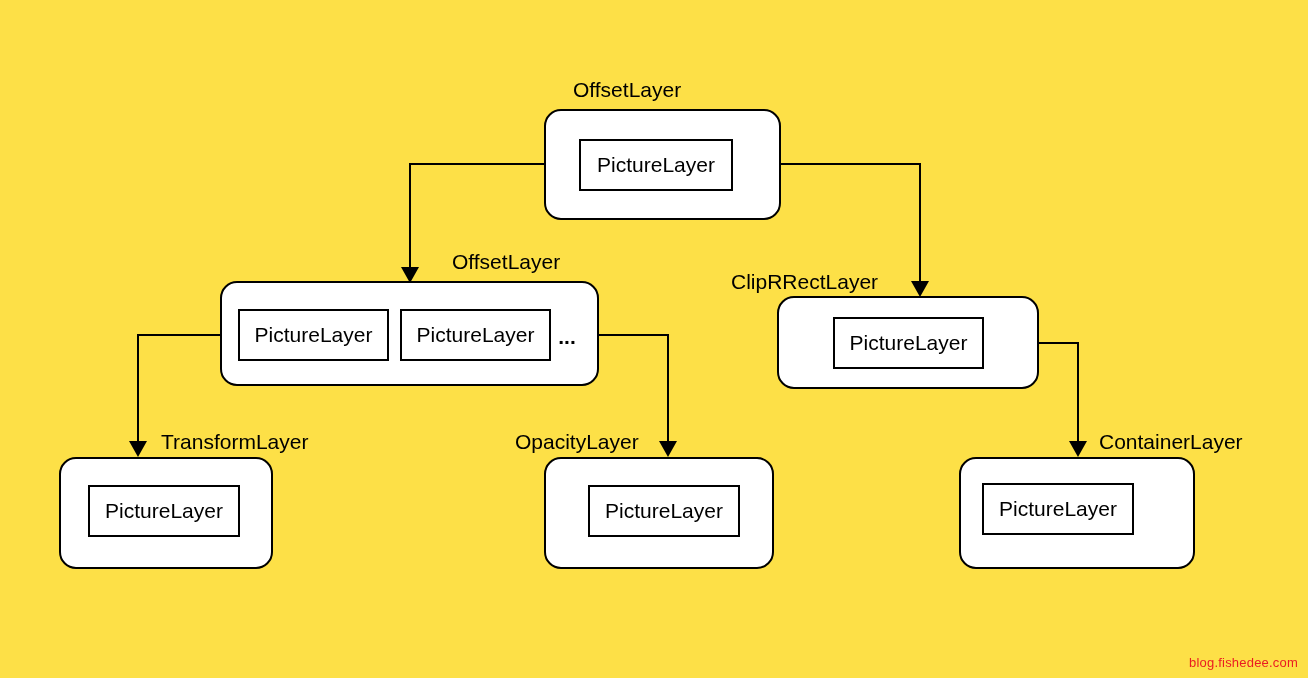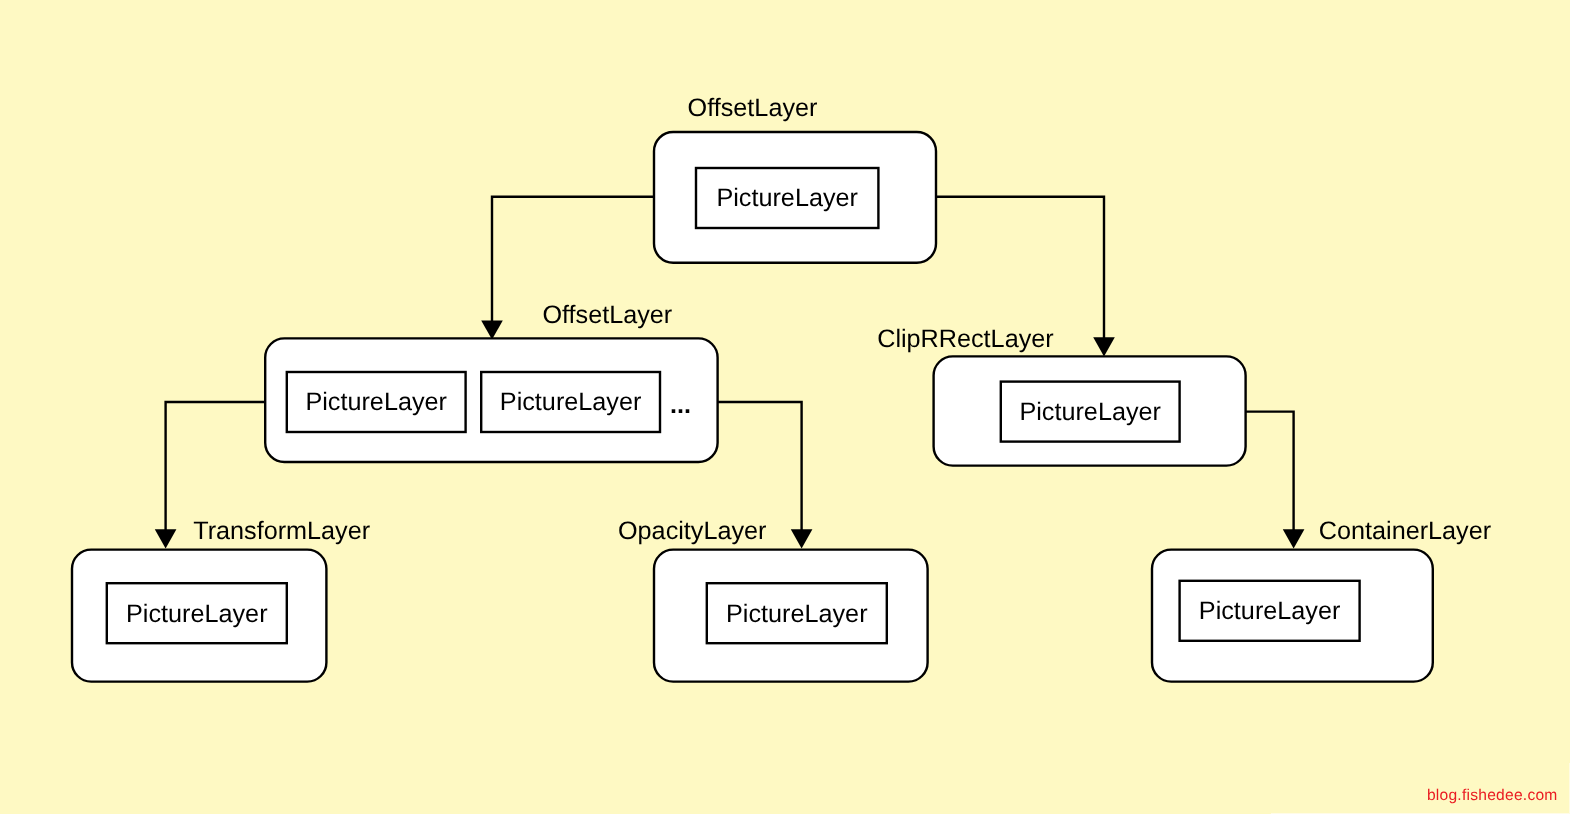--- a/index.html
+++ b/index.html
@@ -12,21 +12,21 @@
     width: 1308px;
     height: 678px;
     font-family: "Liberation Sans", sans-serif;
     -webkit-font-smoothing: antialiased;
   }
   #diagram-root {
     position: relative;
     width: 1308px;
     height: 678px;
     overflow: hidden;
-    background: #fef9c3;
+    background: #fde047;
   }
   svg#layer-tree {
     display: block;
     width: 1308px;
     height: 678px;
   }
   .node-outer {
     fill: #ffffff;
     stroke: #000000;
     stroke-width: 2;

